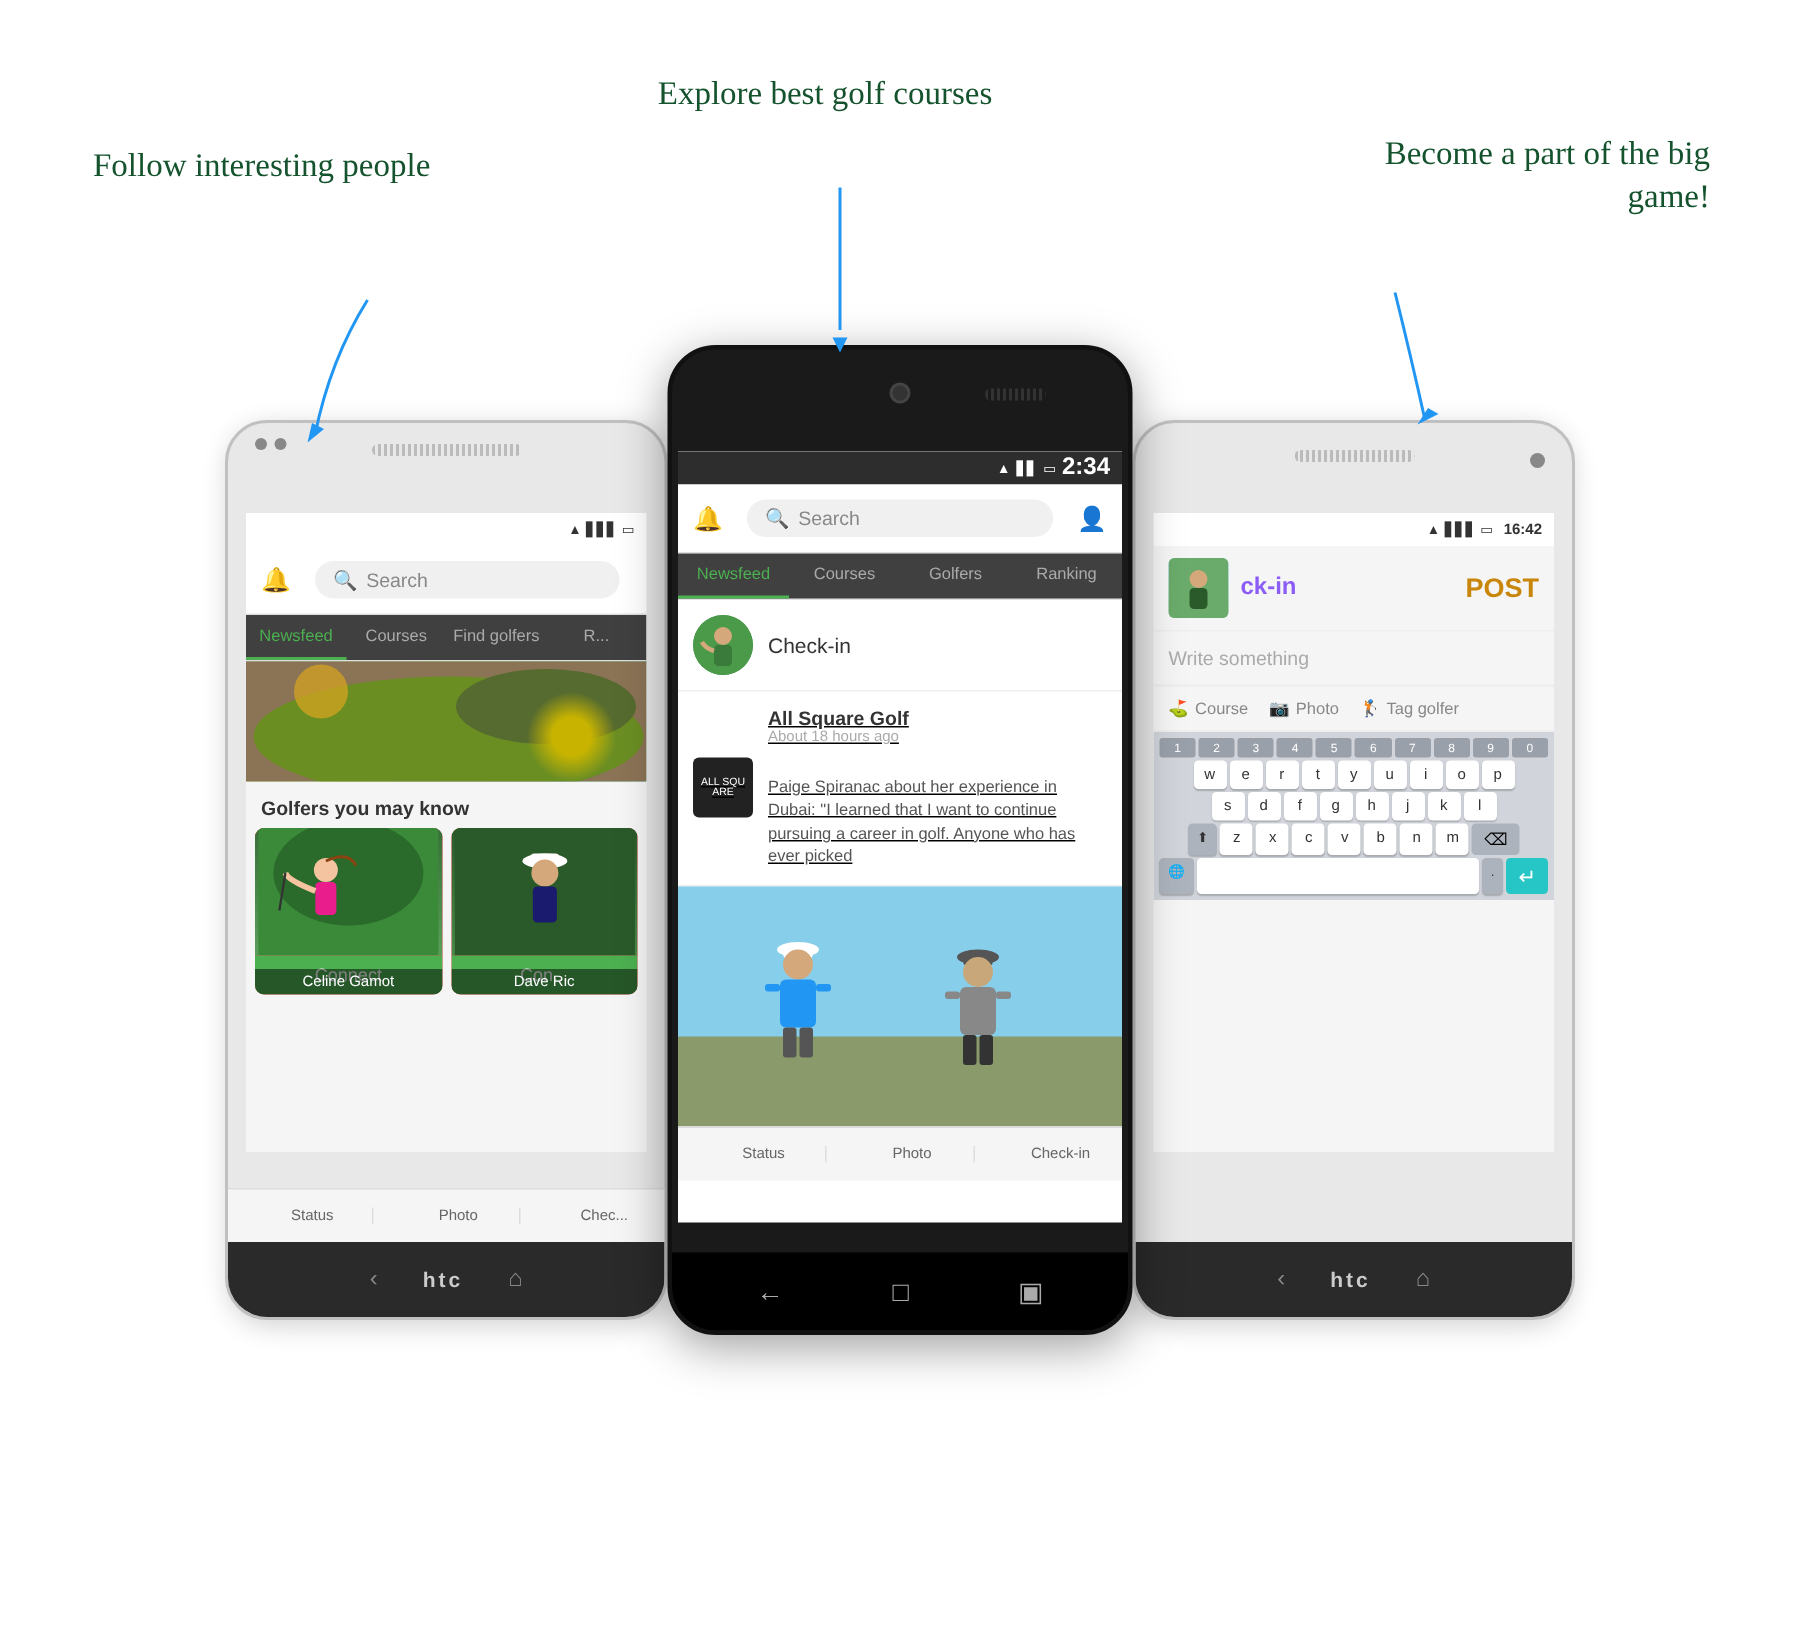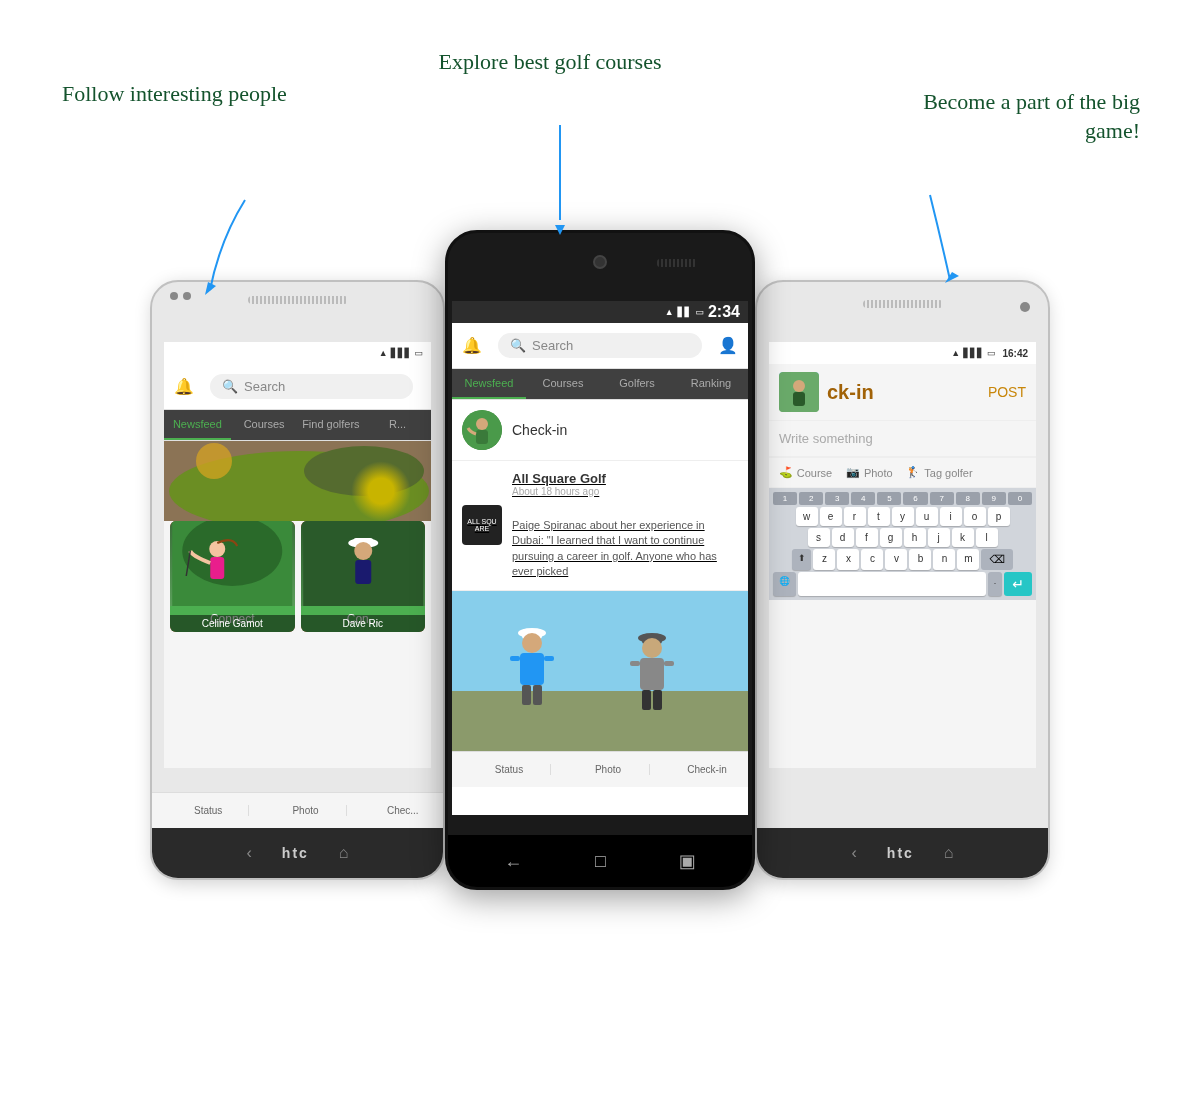--- a/index.html
+++ b/index.html
@@ -404,30 +404,30 @@
 
     
     .checkin-header {
       display: flex;
       align-items: center;
       padding: 8px 10px;
       border-bottom: 1px solid #eee;
       gap: 8px;
     }
     .checkin-title {
-      font-size: 20px;
+      font-size: 16px;
       font-weight: bold;
-      color: #a16207;
+      color: #8b5cf6;
       text-align: right;
     }
     .post-btn {
       margin-left: auto;
       color: #c8860a;
-      font-size: 14px;
-      font-weight: normal;
+      font-size: 18px;
+      font-weight: bold;
     }
     .write-input {
       padding: 10px;
       font-size: 13px;
       color: #aaa;
       border-bottom: 1px solid #eee;
     }
     .social-text {
       padding: 10px;
       font-size: 11px;
@@ -518,21 +518,21 @@
       flex-shrink: 0;
       display: flex;
       align-items: center;
       justify-content: center;
       overflow: hidden;
     }
   </style>
 </head>
 <body>
 
-<div class="callout-label" style="left:62px; top:80px; width:230px;">Follow
+<div class="callout-label" style="left:62px; top:96px; width:230px;">Follow
 interesting people</div>
 
 <div class="callout-label" style="left:400px; top:48px; width:300px; text-align:center;">Explore best golf courses</div>
 
 <div class="callout-label" style="right:60px; top:88px; width:240px; text-align:right;">Become a part
 of the big game!</div>
 
 <svg class="arrows-layer">
 
   <path d="M 245 200 Q 220 240 210 290" stroke="#2196F3" stroke-width="2" fill="none"></path>
@@ -583,20 +583,21 @@
       <div class="banner-img">
 
         <svg width="270" height="80">
           <rect width="270" height="80" fill="#8B7355"></rect>
           <ellipse cx="135" cy="50" rx="130" ry="40" fill="#6B8E23"></ellipse>
           <ellipse cx="200" cy="30" rx="60" ry="25" fill="#556B2F"></ellipse>
           <circle cx="50" cy="20" r="18" fill="#DAA520" opacity="0.7"></circle>
         </svg>
       </div>
 
+      <div class="section-title">Golfers you may know</div>
 
       <div class="golfer-cards">
 
         <div class="golfer-card">
           <div class="golfer-card-img left">
             
             <svg width="100%" height="85" viewBox="0 0 120 85">
               <rect width="120" height="85" fill="#3a8a3a"></rect>
 
               <ellipse cx="60" cy="30" rx="50" ry="35" fill="#2a6a2a"></ellipse>

